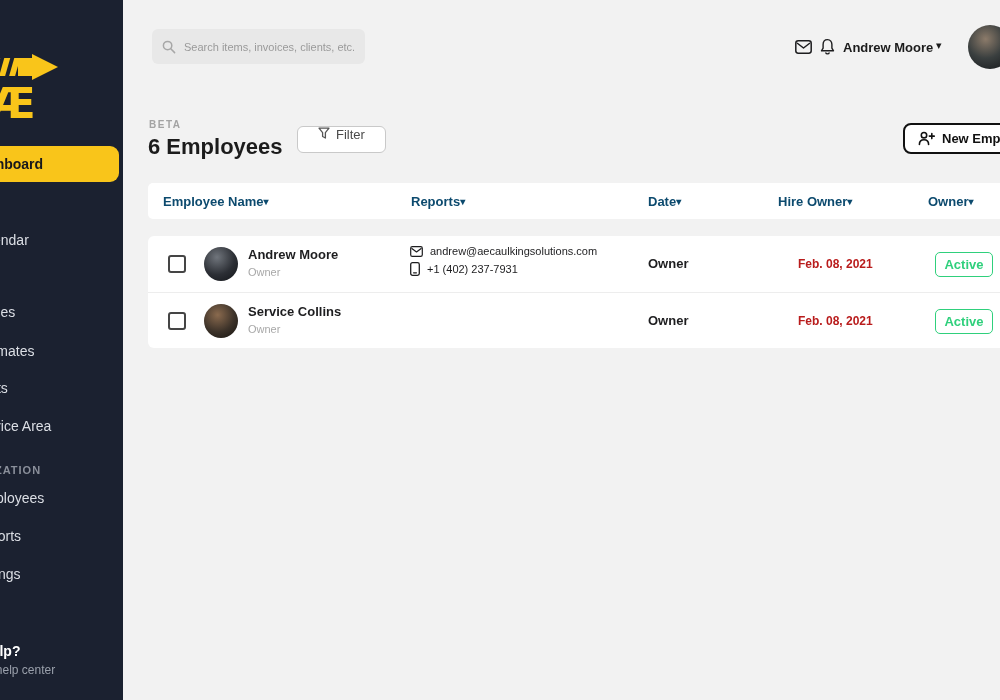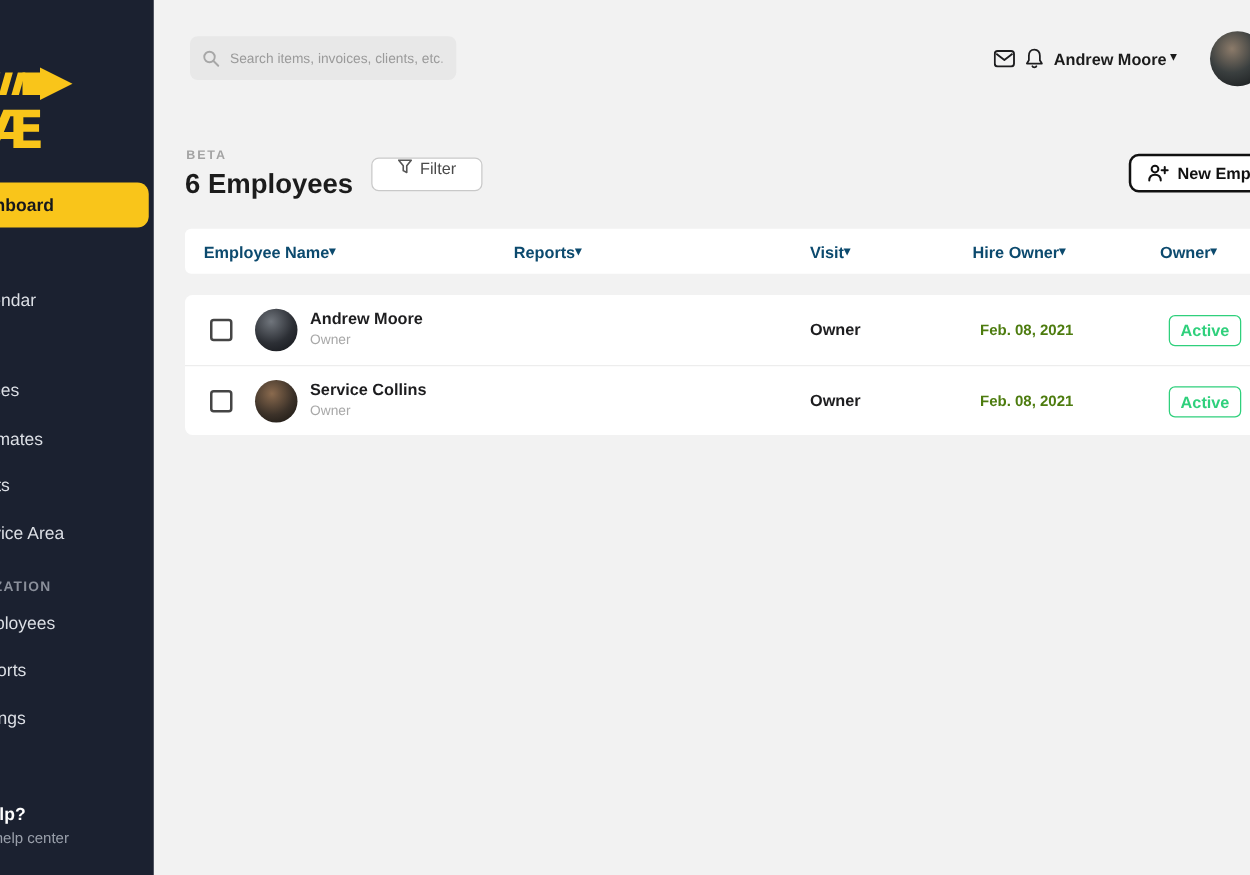--- a/index.html
+++ b/index.html
@@ -47,21 +47,21 @@
   .checkbox { position:absolute; left:20px; top:19px; width:18px; height:18px; border:2px solid #454545; border-radius:3px; background:#fff; cursor:pointer; }
   .row-avatar { position:absolute; left:56px; top:11px; width:34px; height:34px; border-radius:50%; }
   .av1 { background:radial-gradient(circle at 38% 30%, #70757c 0%, #2c2f35 55%, #111317 100%); }
   .av2 { background:radial-gradient(circle at 40% 32%, #8a6a4e 0%, #3c3229 55%, #14120f 100%); }
   .name-block { position:absolute; left:100px; top:11px; }
   .emp-name { font-size:13px; font-weight:700; color:#1d1d1f; }
   .emp-role { font-size:11px; color:#a8a8a8; margin-top:4px; }
   .contact-block { position:absolute; left:262px; top:9px; display:flex; flex-direction:column; gap:5px; }
   .contact-line { display:flex; align-items:center; gap:7px; font-size:11px; color:#1d1d1f; }
   .team-cell { position:absolute; left:500px; top:20px; font-size:13px; font-weight:600; color:#1d1d1f; }
-  .date-cell { position:absolute; left:636px; top:21px; font-size:12px; font-weight:600; color:#4d7c0f; }
+  .date-cell { position:absolute; left:650px; top:21px; font-size:12px; font-weight:600; color:#b91c1c; }
   .status-badge { position:absolute; left:787px; top:16px; width:58px; height:25px; border:1.5px solid #2fd07c; border-radius:5px; color:#2fd07c; font-size:13px; font-weight:600; display:flex; align-items:center; justify-content:center; }
 </style>
 </head>
 <body>
 
 <div class="app">
 
   <aside class="sidebar">
     <div class="logo">
       <svg width="100" height="76" viewBox="0 0 100 76">
@@ -164,41 +164,57 @@
   <div class="thead">
     <div class="th" style="left:15px">
       <span>Employee Name</span>
       <span class="caret">▾</span>
     </div>
     <div class="th" style="left:263px">
       <span>Reports</span>
       <span class="caret">▾</span>
     </div>
     <div class="th" style="left:500px">
-      <span>Visit</span>
+      <span>Date</span>
       <span class="caret">▾</span>
     </div>
     <div class="th" style="left:630px">
       <span>Hire Owner</span>
       <span class="caret">▾</span>
     </div>
     <div class="th" style="left:780px">
       <span>Owner</span>
       <span class="caret">▾</span>
     </div>
   </div>
 
   <div class="rows">
 
     <div class="row">
       <div class="checkbox"></div>
       <div class="row-avatar av1"></div>
       <div class="name-block">
         <div class="emp-name">Andrew Moore</div>
         <div class="emp-role">Owner</div>
+      </div>
+      <div class="contact-block">
+        <div class="contact-line">
+          <svg width="13" height="11" viewBox="0 0 13 11">
+            <rect x="0.7" y="0.7" width="11.6" height="9.6" rx="1.6" fill="none" stroke="#1d1d1f" stroke-width="1.2"></rect>
+            <path d="M1.5 2.2 L6.5 6 L11.5 2.2" fill="none" stroke="#1d1d1f" stroke-width="1.2" stroke-linejoin="round"></path>
+          </svg>
+          <span>andrew@aecaulkingsolutions.com</span>
+        </div>
+        <div class="contact-line">
+          <svg width="10" height="14" viewBox="0 0 10 14">
+            <rect x="0.7" y="0.7" width="8.6" height="12.6" rx="1.8" fill="none" stroke="#1d1d1f" stroke-width="1.3"></rect>
+            <line x1="3.6" y1="10.8" x2="6.4" y2="10.8" stroke="#1d1d1f" stroke-width="1.3" stroke-linecap="round"></line>
+          </svg>
+          <span>+1 (402) 237-7931</span>
+        </div>
       </div>
       <div class="team-cell">Owner</div>
       <div class="date-cell">Feb. 08, 2021</div>
       <div class="status-badge">Active</div>
     </div>
 
     <div class="row">
       <div class="checkbox"></div>
       <div class="row-avatar av2"></div>
       <div class="name-block">

